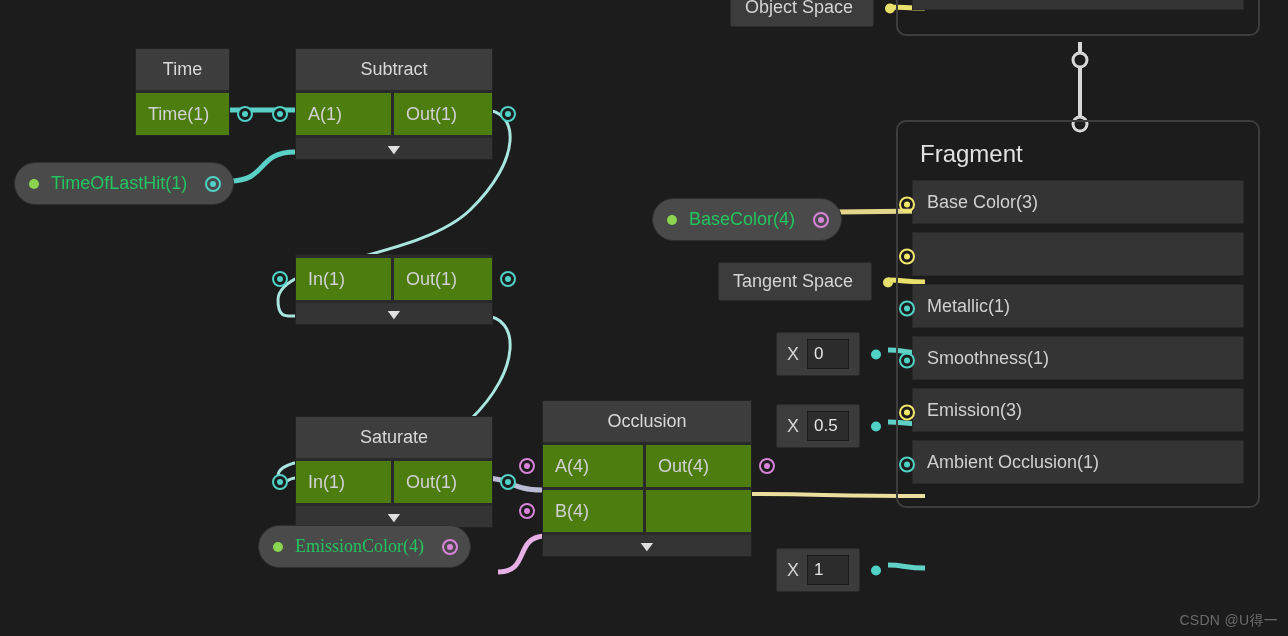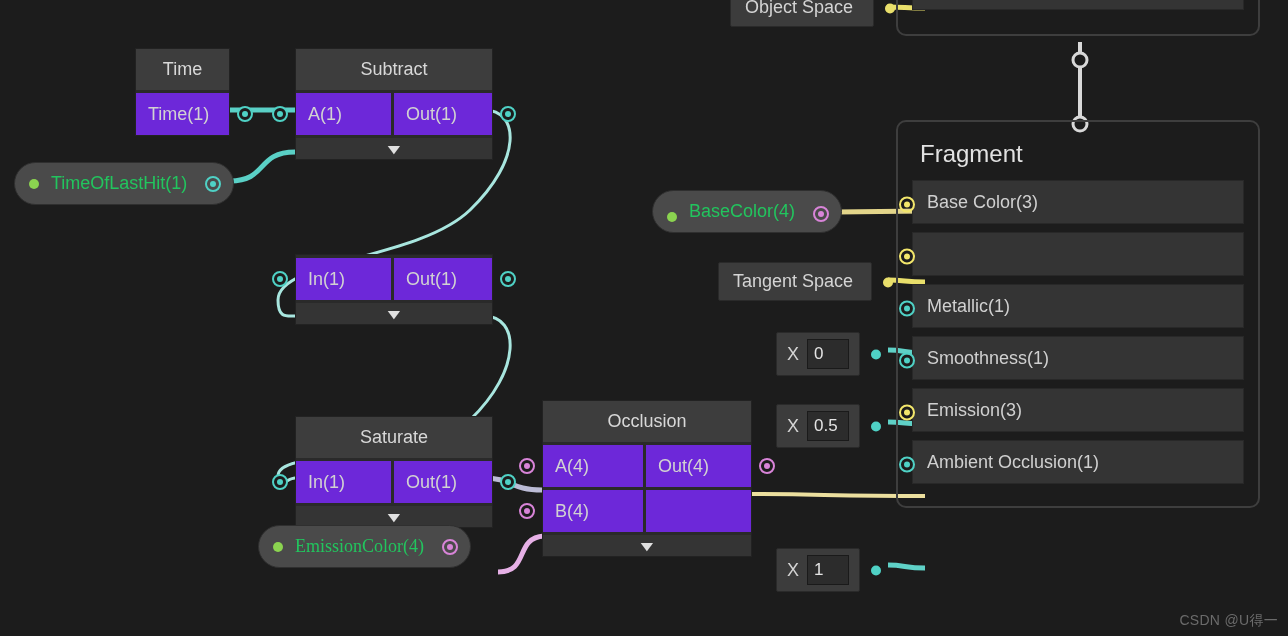--- a/index.html
+++ b/index.html
@@ -34,21 +34,21 @@
     padding: 10px 14px 10px 14px;
     color: #d8d8d8;
     background: #3d3d3d;
   }
   .row {
     display: flex;
     border-top: 3px solid #2a2a2a;
   }
   .cell {
     padding: 10px 12px 10px 12px;
-    background: #6d28d9;
+    background: #4d7c0f;
     display: flex;
     align-items: center;
     gap: 8px;
     position: relative;
     color: #d2d2d2;
     min-height: 42px;
   }
   .cell + .cell { border-left: 3px solid #2a2a2a; }
   .chev-row {
     border-top: 3px solid #2a2a2a;
@@ -308,21 +308,21 @@
 </div>
 
 <div class="pill" style="left:258px; top:525px;font-family:Liberation Serif, serif;">
   <span class="leaddot"></span>
   <span>EmissionColor(4)</span>
   <span class="endport port magenta">
       <span class="dot"></span>
     </span>
 </div>
 
-<div class="pill" style="left:652px; top:190px;align-items:flex-end;">
+<div class="pill" style="left:652px; top:198px;">
   <span class="leaddot"></span>
   <span>BaseColor(4)</span>
   <span class="endport port magenta">
       <span class="dot"></span>
     </span>
 </div>
 
 <div class="inline-label" style="left:718px; top:262px; padding-right:18px;justify-content:center;">
   <span>Tangent Space</span>
   <span class="portwrap"><span class="port tealdot" style="background:#e9df6b"></span></span>

